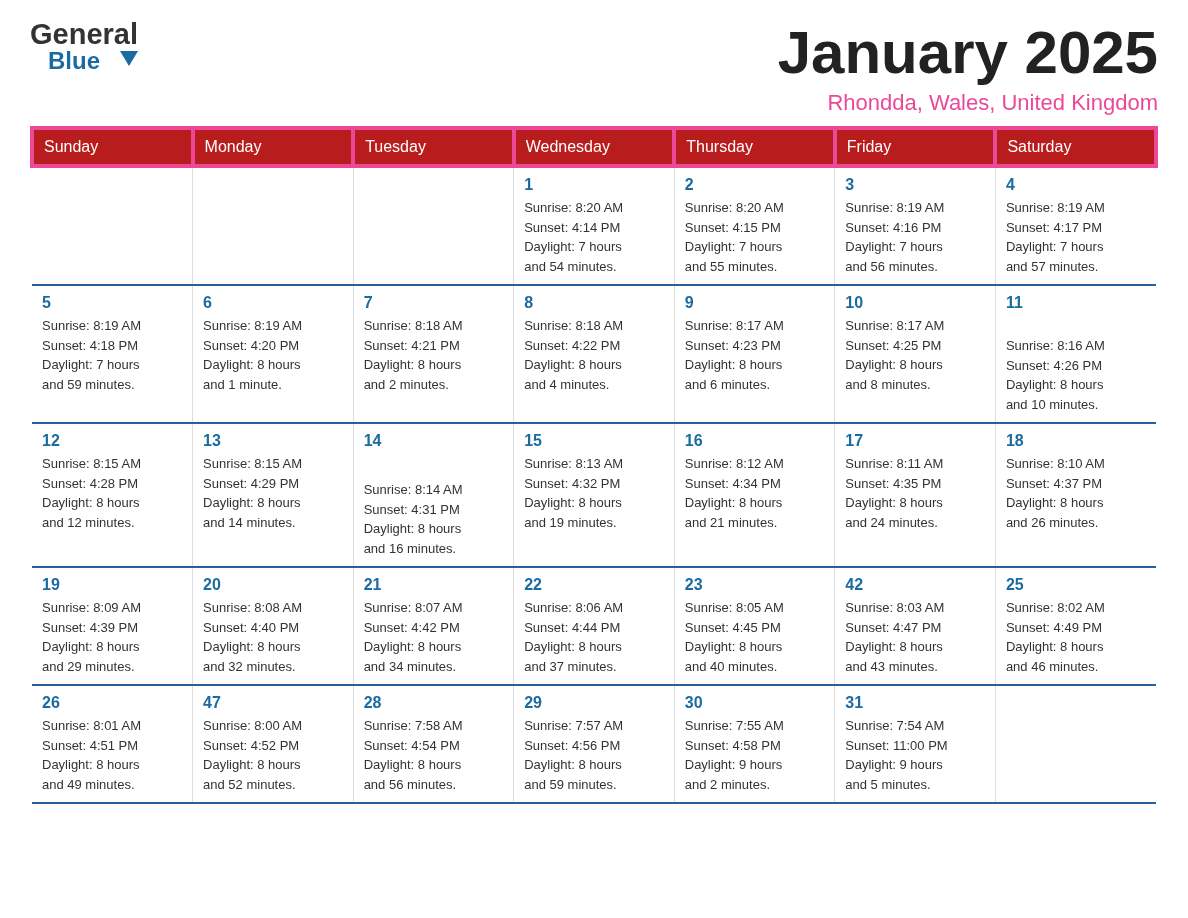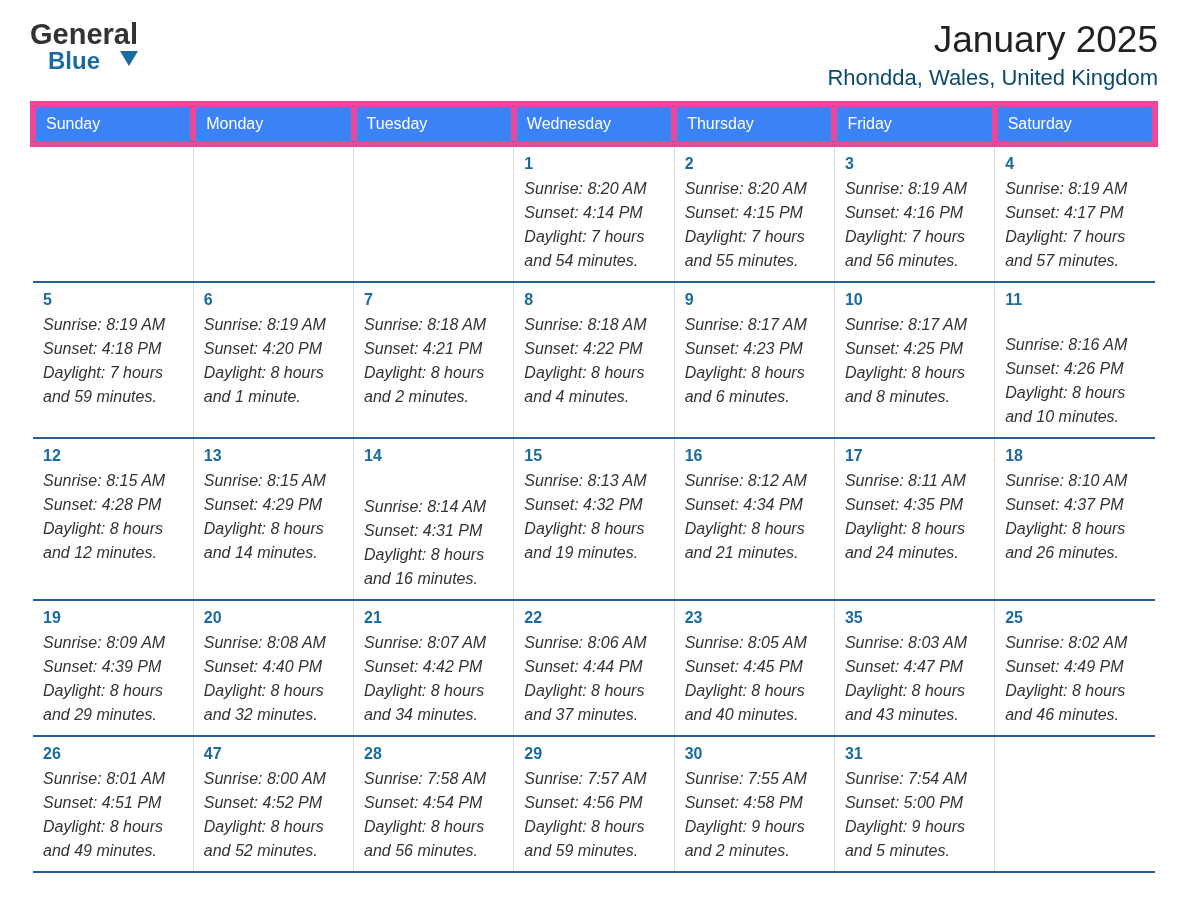--- a/index.html
+++ b/index.html
@@ -18,43 +18,43 @@
     }
     .logo {
       display: flex;
       align-items: center;
       gap: 4px;
     }
     .title-block {
       text-align: right;
     }
     .calendar-title {
-      font-size: 37px;
-      font-weight: normal;
+      font-size: 60px;
+      font-weight: bold;
       color: #222;
       line-height: 1.1;
     }
     .calendar-subtitle {
       font-size: 22px;
-      color: #0c4a6e;
+      color: #ec4899;
       margin-top: 4px;
     }
     table {
       width: 100%;
       border-collapse: collapse;
       margin-top: 10px;
     }
     thead tr th {
-      background-color: #3b82f6;
+      background-color: #b91c1c;
       color: #fff;
       font-size: 16px;
       font-weight: normal;
       padding: 8px 10px;
       text-align: left;
-      border: 6px solid #ec4899;
+      border: 4px solid #ec4899;
     }
     tbody tr {
       border-bottom: 2px solid #2a6099;
     }
     tbody tr td {
       vertical-align: top;
       padding: 8px 10px;
       font-size: 13px;
       color: #333;
       border-right: 1px solid #ddd;
@@ -65,24 +65,23 @@
       border-right: none;
     }
     .day-number {
       font-size: 16px;
       color: #1a6ba0;
       font-weight: bold;
       display: block;
       margin-bottom: 4px;
     }
     .day-info {
-      font-size: 16px;
+      font-size: 13px;
       color: #333;
       line-height: 1.5;
-      font-style: italic;
     }
     .empty-cell {
       background: #fff;
     }
   </style>
 </head>
 <body>
 
 <div class="header">
   <div class="logo">
@@ -278,21 +277,21 @@
 and 37 minutes.</div>
         </td>
         <td>
           <span class="day-number">23</span>
           <div class="day-info" style="white-space: pre-line;">Sunrise: 8:05 AM
 Sunset: 4:45 PM
 Daylight: 8 hours
 and 40 minutes.</div>
         </td>
         <td>
-          <span class="day-number">35</span>
+          <span class="day-number">42</span>
           <div class="day-info" style="white-space: pre-line;">Sunrise: 8:03 AM
 Sunset: 4:47 PM
 Daylight: 8 hours
 and 43 minutes.</div>
         </td>
         <td>
           <span class="day-number">25</span>
           <div class="day-info" style="white-space: pre-line;">Sunrise: 8:02 AM
 Sunset: 4:49 PM
 Daylight: 8 hours
@@ -331,20 +330,20 @@
         <td>
           <span class="day-number">30</span>
           <div class="day-info" style="white-space: pre-line;">Sunrise: 7:55 AM
 Sunset: 4:58 PM
 Daylight: 9 hours
 and 2 minutes.</div>
         </td>
         <td>
           <span class="day-number">31</span>
           <div class="day-info" style="white-space: pre-line;">Sunrise: 7:54 AM
-Sunset: 5:00 PM
+Sunset: 11:00 PM
 Daylight: 9 hours
 and 5 minutes.</div>
         </td>
         <td class="empty-cell"></td>
       </tr>
     </tbody>
 </table>
 
 </body></html>

